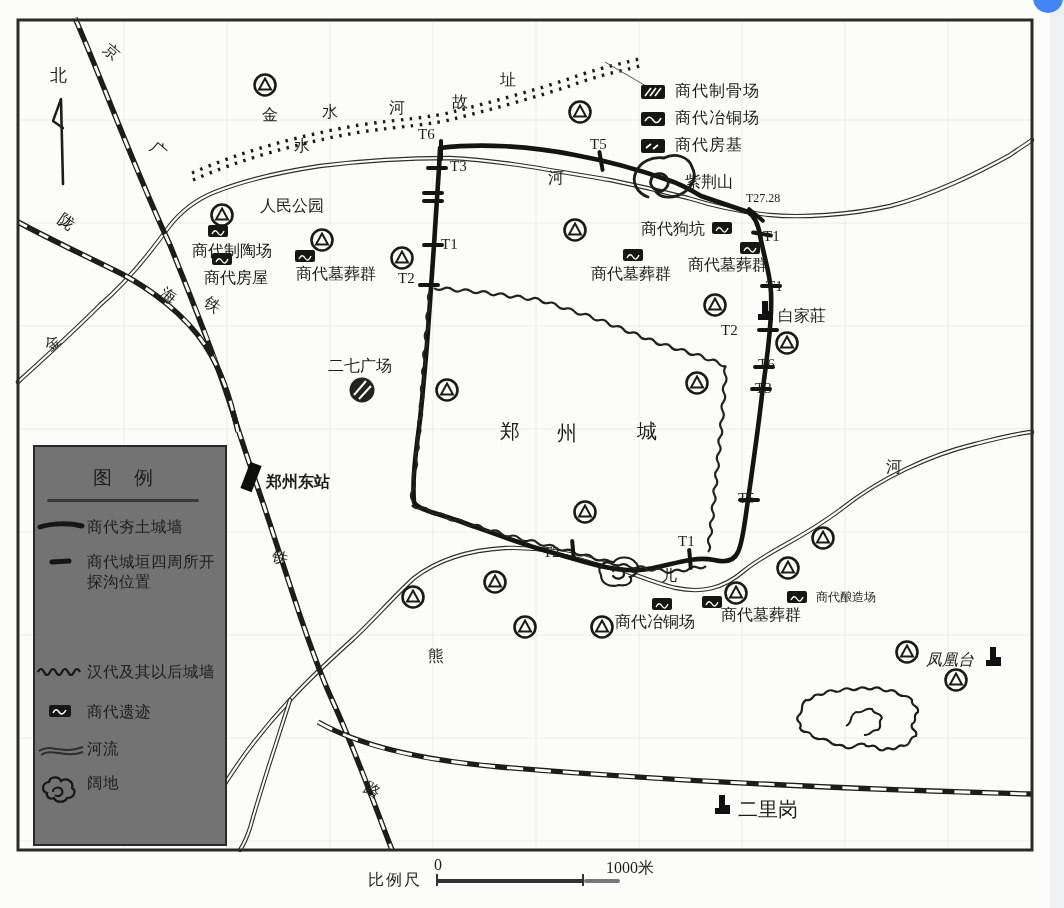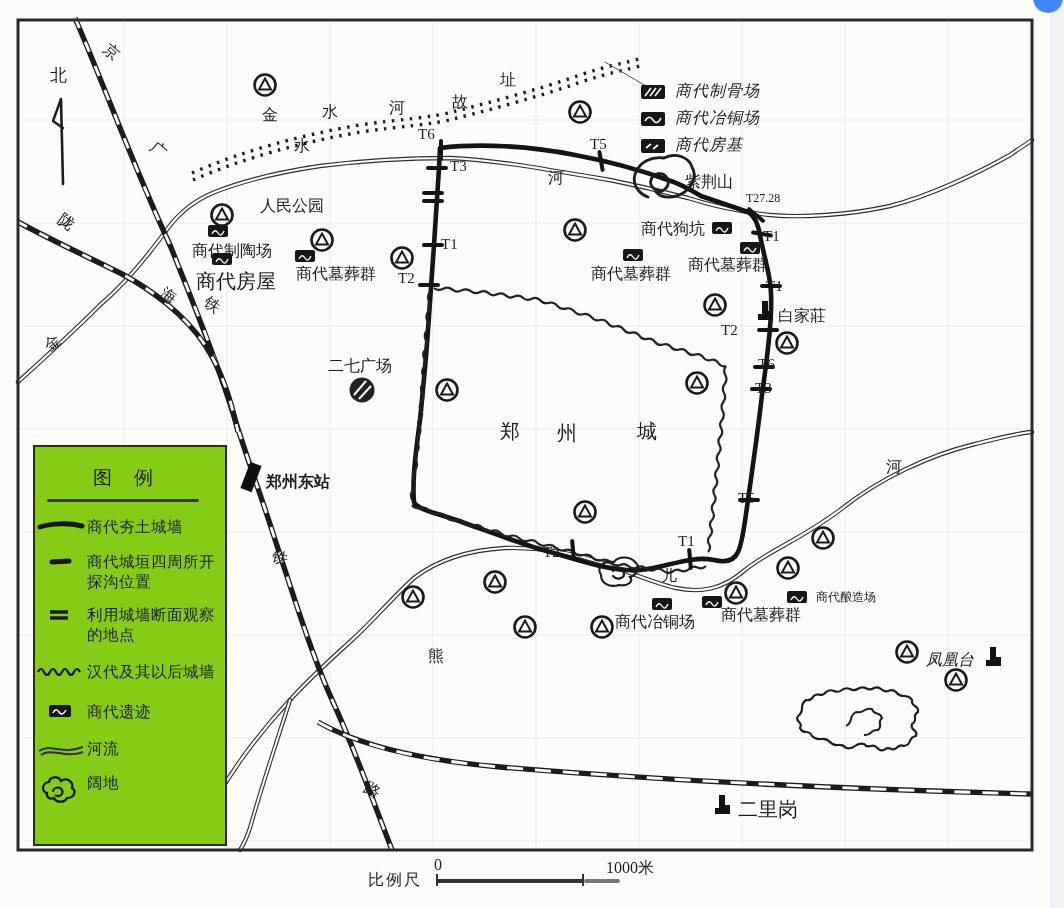--- a/index.html
+++ b/index.html
@@ -3,26 +3,26 @@
 <meta charset="utf-8">
 <style>
   html,body{margin:0;padding:0;background:#ffffff;}
   #stage{position:relative;width:1064px;height:908px;background:#fcfcfa;overflow:hidden;
          font-family:"Liberation Serif","DejaVu Serif",serif;color:#1d1d1b;}
   #edge-strip{position:absolute;right:0;top:0;width:14px;height:100%;background:#eef0f2;}
   #map-svg{position:absolute;left:0;top:0;}
   .mlabel{position:absolute;white-space:nowrap;color:#1d1d1b;transform-origin:center;
           font-family:"Liberation Serif","DejaVu Serif",serif;}
   
-  #mini-legend{position:absolute;left:640px;top:78px;font-style:italic;}
+  #mini-legend{position:absolute;left:640px;top:78px;}
   .mini-row{display:flex;align-items:center;height:27px;}
   .mini-row .txt{font-size:16px;margin-left:9px;letter-spacing:1px;}
   
   #legend-box{position:absolute;left:33px;top:445px;width:194px;height:401px;
-              border:2px solid #2b2b2b;background:#84cc16;box-sizing:border-box;}
+              border:2px solid #2b2b2b;background:#737373;box-sizing:border-box;}
   #legend-title{position:absolute;left:58px;top:18px;font-size:19px;letter-spacing:22px;white-space:nowrap;}
   #legend-underline{position:absolute;left:12px;top:52px;width:152px;height:3px;background:#3a3a38;border-radius:2px;}
   .lrow{position:absolute;left:0;display:flex;align-items:flex-start;}
   .lrow .sample{width:52px;flex:0 0 52px;display:flex;justify-content:center;margin-top:2px;}
   .lrow .txt{font-size:15.5px;line-height:1.3;width:130px;letter-spacing:0.5px;}
   
   #scale-area{position:absolute;left:360px;top:856px;width:340px;height:42px;}
   #scale-label{position:absolute;left:8px;top:14px;font-size:16px;letter-spacing:2px;}
   #scale-zero{position:absolute;left:74px;top:0;font-size:16px;}
   #scale-end{position:absolute;left:246px;top:2px;font-size:16px;}
@@ -272,29 +272,20 @@
 
     <div class="lrow" style="top:105px">
       <span class="sample">
         <svg width="48" height="14">
             <line x1="15" y1="8" x2="32" y2="7" stroke="#161614" stroke-width="5" stroke-linecap="round"></line>
           </svg>
       </span>
       <span class="txt">商代城垣四周所开探沟位置</span>
     </div>
 
-    <div class="lrow" style="top:158px">
-      <span class="sample">
-        <svg width="48" height="16">
-            <line x1="13" y1="5" x2="31" y2="5" stroke="#161614" stroke-width="3.4"></line>
-            <line x1="13" y1="11" x2="31" y2="11" stroke="#161614" stroke-width="3.4"></line>
-          </svg>
-      </span>
-      <span class="txt">利用城墙断面观察的地点</span>
-    </div>
 
     <div class="lrow" style="top:215px">
       <span class="sample">
         <svg width="50" height="14">
             <path d="M2,8 q3,-6 6,0 q3,6 6,0 q3,-6 6,0 q3,6 6,0 q3,-6 6,0 q3,6 6,0 q3,-6 6,0" stroke="#161614" stroke-width="2.2" fill="none"></path>
           </svg>
       </span>
       <span class="txt">汉代及其以后城墙</span>
     </div>
 
@@ -354,21 +345,21 @@
     <div class="mlabel" style="left: 364px; top: 780px; font-size: 16px; transform: rotate(30deg);">路</div>
     <div class="mlabel" style="left: 262px; top: 105px; font-size: 16px;">金</div>
     <div class="mlabel" style="left: 322px; top: 102px; font-size: 16px;">水</div>
     <div class="mlabel" style="left: 389px; top: 98px; font-size: 16px;">河</div>
     <div class="mlabel" style="left: 452px; top: 92px; font-size: 16px;">故</div>
     <div class="mlabel" style="left: 500px; top: 70px; font-size: 16px;">址</div>
     <div class="mlabel" style="left: 294px; top: 136px; font-size: 16px;">水</div>
     <div class="mlabel" style="left: 548px; top: 168px; font-size: 16px;">河</div>
     <div class="mlabel" style="left: 260px; top: 196px; font-size: 16px;">人民公园</div>
     <div class="mlabel" style="left: 192px; top: 241px; font-size: 16px;">商代制陶场</div>
-    <div class="mlabel" style="left: 196px; top: 268px; font-size: 20px;">商代房屋</div>
+    <div class="mlabel" style="left: 204px; top: 268px; font-size: 16px;">商代房屋</div>
     <div class="mlabel" style="left: 296px; top: 264px; font-size: 16px;">商代墓葬群</div>
     <div class="mlabel" style="left: 328px; top: 356px; font-size: 16px;">二七广场</div>
     <div class="mlabel" style="left: 266px; top: 472px; font-size: 16px; font-weight: bold;">郑州东站</div>
     <div class="mlabel" style="left: 500px; top: 418px; font-size: 20px;">郑</div>
     <div class="mlabel" style="left: 557px; top: 420px; font-size: 20px;">州</div>
     <div class="mlabel" style="left: 637px; top: 418px; font-size: 20px;">城</div>
     <div class="mlabel" style="left: 591px; top: 264px; font-size: 16px;">商代墓葬群</div>
     <div class="mlabel" style="left: 641px; top: 219px; font-size: 16px;">商代狗坑</div>
     <div class="mlabel" style="left: 685px; top: 172px; font-size: 16px;">紫荆山</div>
     <div class="mlabel" style="left: 746px; top: 191px; font-size: 12px;">T27.28</div>

